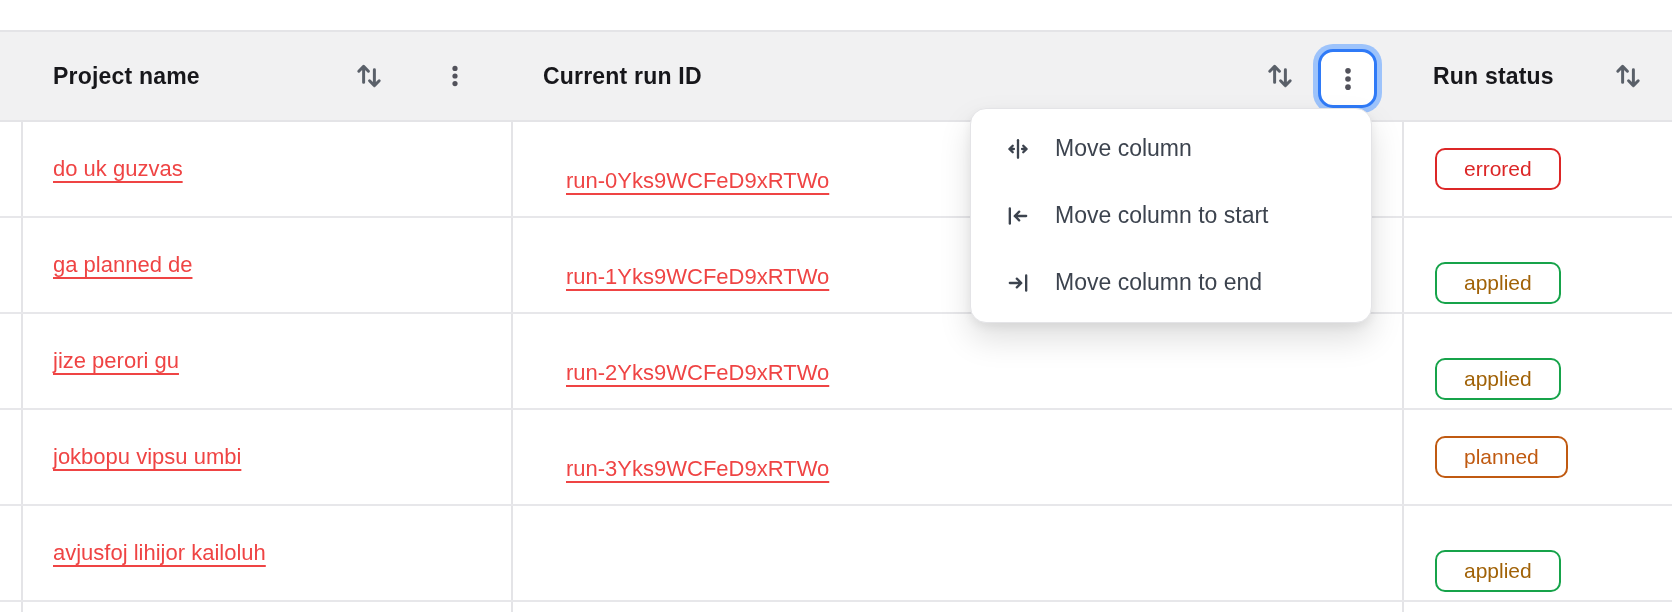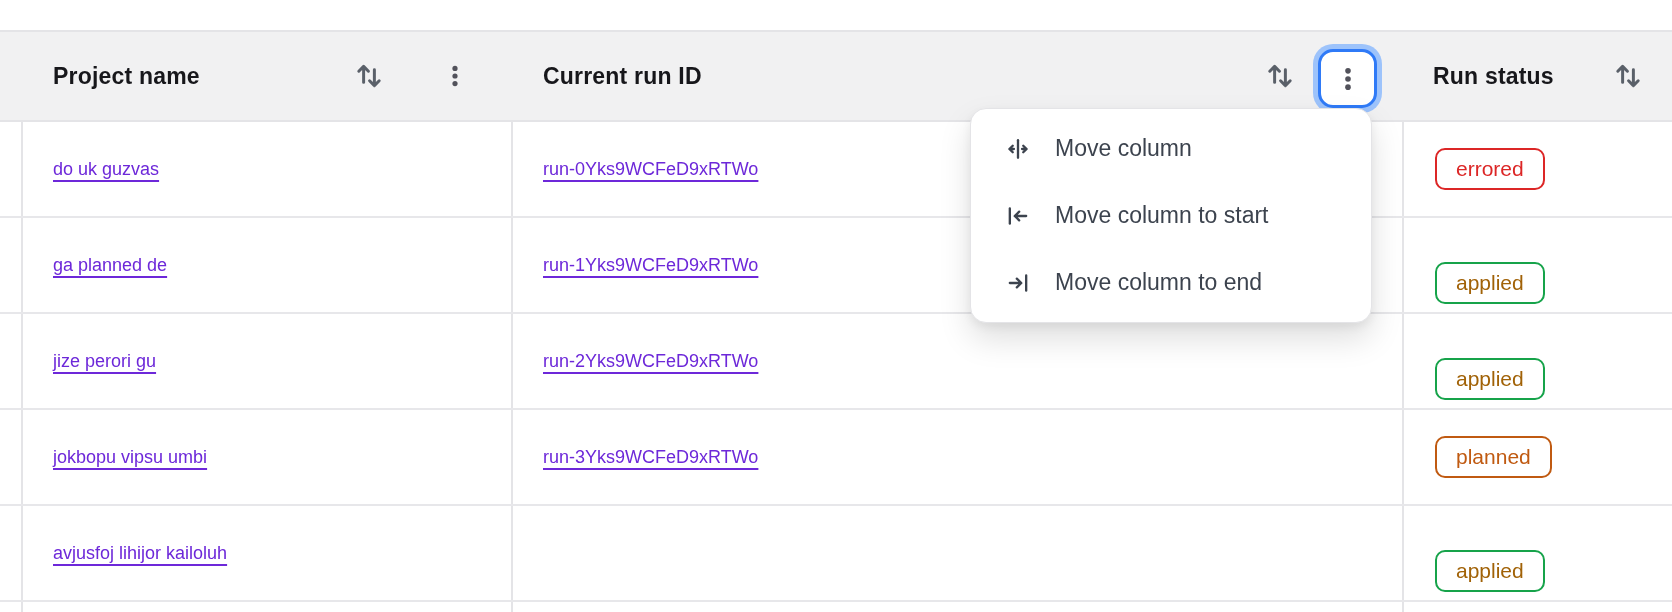--- a/index.html
+++ b/index.html
@@ -32,29 +32,29 @@
   .vl-col1{left:511px;}
   .vl-col2{left:1402px;}
 
   
   .row{
     position:absolute;left:0;width:1672px;height:96px;box-sizing:border-box;
     border-bottom:2px solid #e7e7ea;background:transparent;
   }
   .cell{position:absolute;top:0;height:100%;display:flex;align-items:center;}
   .c-project{left:53px;}
-  .c-runid{left:543px;}
+  .c-runid{left:566px;margin-top:12px;}
   .c-status{left:1435px;}
   a.table-link{
-    color:#6d28d9;font-size:18px;text-decoration:underline;
+    color:#ef4444;font-size:22px;text-decoration:underline;
     text-underline-offset:5px;text-decoration-thickness:2px;cursor:pointer;
   }
   .badge{
     display:inline-block;font-size:21px;line-height:1.15;
-    padding:7px 19px;border:2px solid;border-radius:10px;background:#fff;
+    padding:7px 27px;border:2px solid;border-radius:10px;background:#fff;
   }
   .badge-errored{color:#dc2626;border-color:#dc2626;}
   .badge-applied{color:#a16207;border-color:#16a34a;margin-top:36px;}
   .badge-planned{color:#c05a11;border-color:#c05a11;}
 
   
   .icon-btn{position:absolute;display:flex;align-items:center;justify-content:center;
     background:transparent;border:none;padding:0;cursor:pointer;z-index:2;}
   .sort-icon-project{left:352px;top:59px;width:34px;height:34px;}
   .kebab-project{left:440px;top:61px;width:30px;height:30px;}

